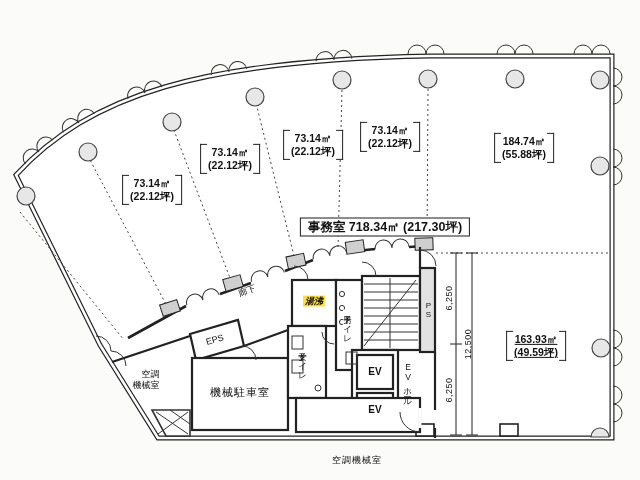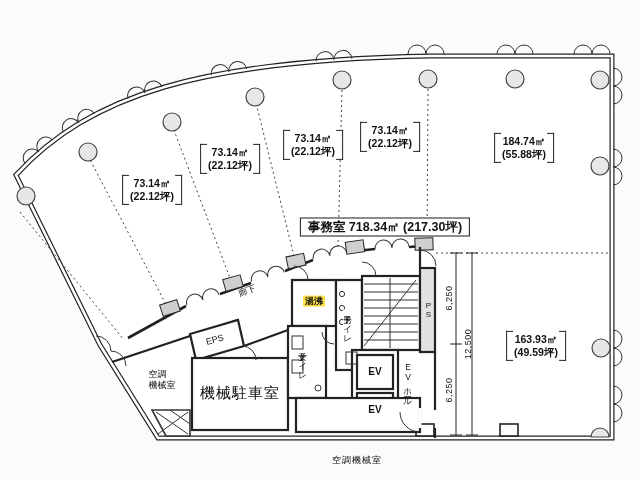--- a/index.html
+++ b/index.html
@@ -10,21 +10,21 @@
   .area{position:absolute;transform:translate(-50%,-50%);text-align:center;font-size:10.5px;
         font-weight:bold;line-height:1.25;padding:2px 8px;background:rgba(255,255,255,.93);}
   .area::before{content:"";position:absolute;top:0;bottom:0;left:0;width:6px;
         border:1.3px solid #222;border-right:none;}
   .area::after{content:"";position:absolute;top:0;bottom:0;right:0;width:6px;
         border:1.3px solid #222;border-left:none;}
   .office{border:1.6px solid #1a1a1a;background:#fff;font-size:12.5px;font-weight:bold;padding:1px 7px;}
   .room{font-size:9px;}
   .vtext{writing-mode:vertical-rl;text-orientation:upright;letter-spacing:0;}
   .dim{font-size:9px;letter-spacing:.5px;}
-  .bgw{background:#fde047;padding:0 2px;}
+  .bgw{background:#fde047;padding:0 2px;font-style:italic;}
 </style>
 </head>
 <body>
 
 <div class="stage">
 
 <svg width="640" height="480" viewBox="0 0 640 480">
 
   <g>
     <path d="M 16,175 C 90,95 200,60 430,56 L 612,56 L 612,438 L 158,438 L 100,345 Z" fill="#ffffff" stroke="#222" stroke-width="5"></path>
@@ -203,40 +203,40 @@
   <div>(22.12坪)</div>
 </div>
 <div class="area" style="left:390px;top:137px;">
   <div>73.14㎡</div>
   <div>(22.12坪)</div>
 </div>
 <div class="area" style="left:524px;top:148px;">
   <div>184.74㎡</div>
   <div>(55.88坪)</div>
 </div>
-<div class="area" style="left:536px;top:346px;">
+<div class="area" style="left:536px;top:346px;text-decoration:underline;">
   <div>163.93㎡</div>
   <div>(49.59坪)</div>
 </div>
 
 <div class="lbl office" style="left:385px;top:203px;margin-top:24px;">事務室 718.34㎡ (217.30坪)</div>
 
 <div class="lbl room" style="left:247px;top:291px;transform:translate(-50%,-50%) rotate(-20deg);">廊下</div>
 <div class="lbl room bgw" style="left:314px;top:301px;font-weight:bold;">湯沸</div>
 <div class="lbl room vtext" style="left:303px;top:361px;font-size:8.5px;">女子トイレ</div>
 <div class="lbl room vtext" style="left:348px;top:324px;font-size:8.5px;background:#fff;">男子トイレ</div>
 <div class="lbl room" style="left:375px;top:372px;font-size:10px;font-weight:bold;">EV</div>
 <div class="lbl room" style="left:375px;top:410px;font-size:10px;font-weight:bold;">EV</div>
 <div class="lbl room vtext" style="left:408px;top:382px;font-size:8.5px;">EVホール</div>
 <div class="lbl room vtext" style="left:428px;top:310px;font-size:8px;">PS</div>
 <div class="lbl room" style="left:215px;top:340px;transform:translate(-50%,-50%) rotate(-16deg);">EPS</div>
-<div class="lbl room" style="left:162px;top:380px;text-align:left;">
+<div class="lbl room" style="left:146px;top:380px;text-align:right;">
   <div>空調</div>
   <div>機械室</div>
 </div>
-<div class="lbl room" style="left:240px;top:393px;font-size:15px;letter-spacing:1px;">機械駐車室</div>
+<div class="lbl room" style="left:240px;top:393px;font-size:11px;letter-spacing:1px;">機械駐車室</div>
 <div class="lbl room" style="left:357px;top:416px;letter-spacing:1px;margin-top:44px;">空調機械室</div>
 
 <div class="lbl dim" style="left:449px;top:298px;transform:translate(-50%,-50%) rotate(-90deg);">6,250</div>
 <div class="lbl dim" style="left:468px;top:344px;transform:translate(-50%,-50%) rotate(-90deg);">12,500</div>
 <div class="lbl dim" style="left:449px;top:390px;transform:translate(-50%,-50%) rotate(-90deg);">6,250</div>
 
 </div>
 
 </body></html>

